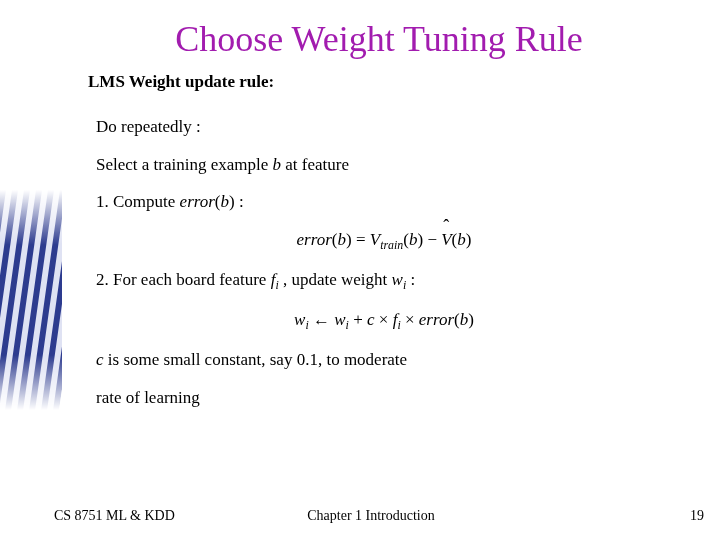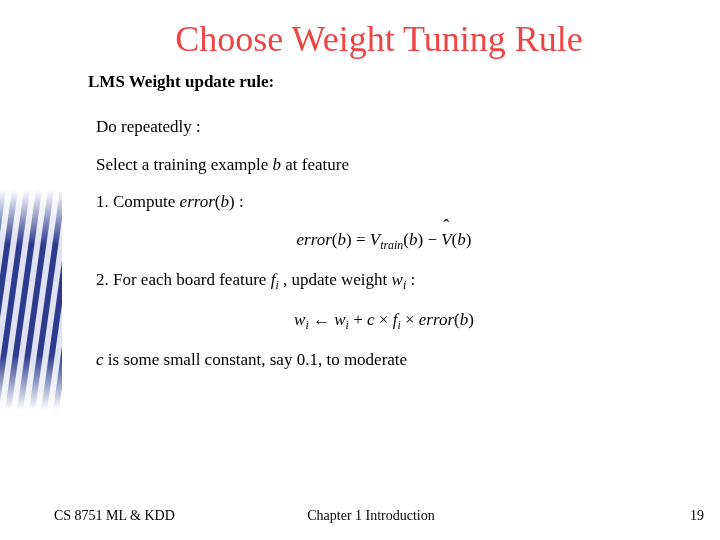--- a/index.html
+++ b/index.html
@@ -24,21 +24,21 @@
     position: absolute;
     left: 0;
     top: 190px;
     width: 62px;
     height: 220px;
     pointer-events: none;
   }
   .stripes svg { display: block; }
   .title {
     font-size: 36px;
-    color: #ef4444;
+    color: #a21caf;
     text-align: center;
     margin: 0 0 12px 0;
     font-weight: normal;
   }
   .subtitle {
     font-size: 17px;
     font-weight: bold;
     margin: 0 0 22px 2px;
   }
   .body {
@@ -132,20 +132,21 @@
       <span>2. For each board feature </span><span class="ital">f</span><sub>i</sub><span> , update weight </span><span class="ital">w</span><sub>i</sub><span> :</span>
     </p>
 
     <p class="formula">
       <span class="ital">w</span><sub>i</sub><span> ← </span><span class="ital">w</span><sub>i</sub><span> + </span><span class="ital">c</span><span> × </span><span class="ital">f</span><sub>i</sub><span> × </span><span class="ital">error</span>(<span class="ital">b</span>)
     </p>
 
     <p>
       <span class="ital">c</span><span> is some small constant, say 0.1, to moderate</span>
     </p>
+    <p>rate of learning</p>
 
   </div>
 
   <div class="footer">
     <span class="footer-left">CS 8751 ML &amp; KDD</span>
     <div class="footer-center">Chapter 1  Introduction</div>
     <span class="footer-right">19</span>
   </div>
 
 </div>

